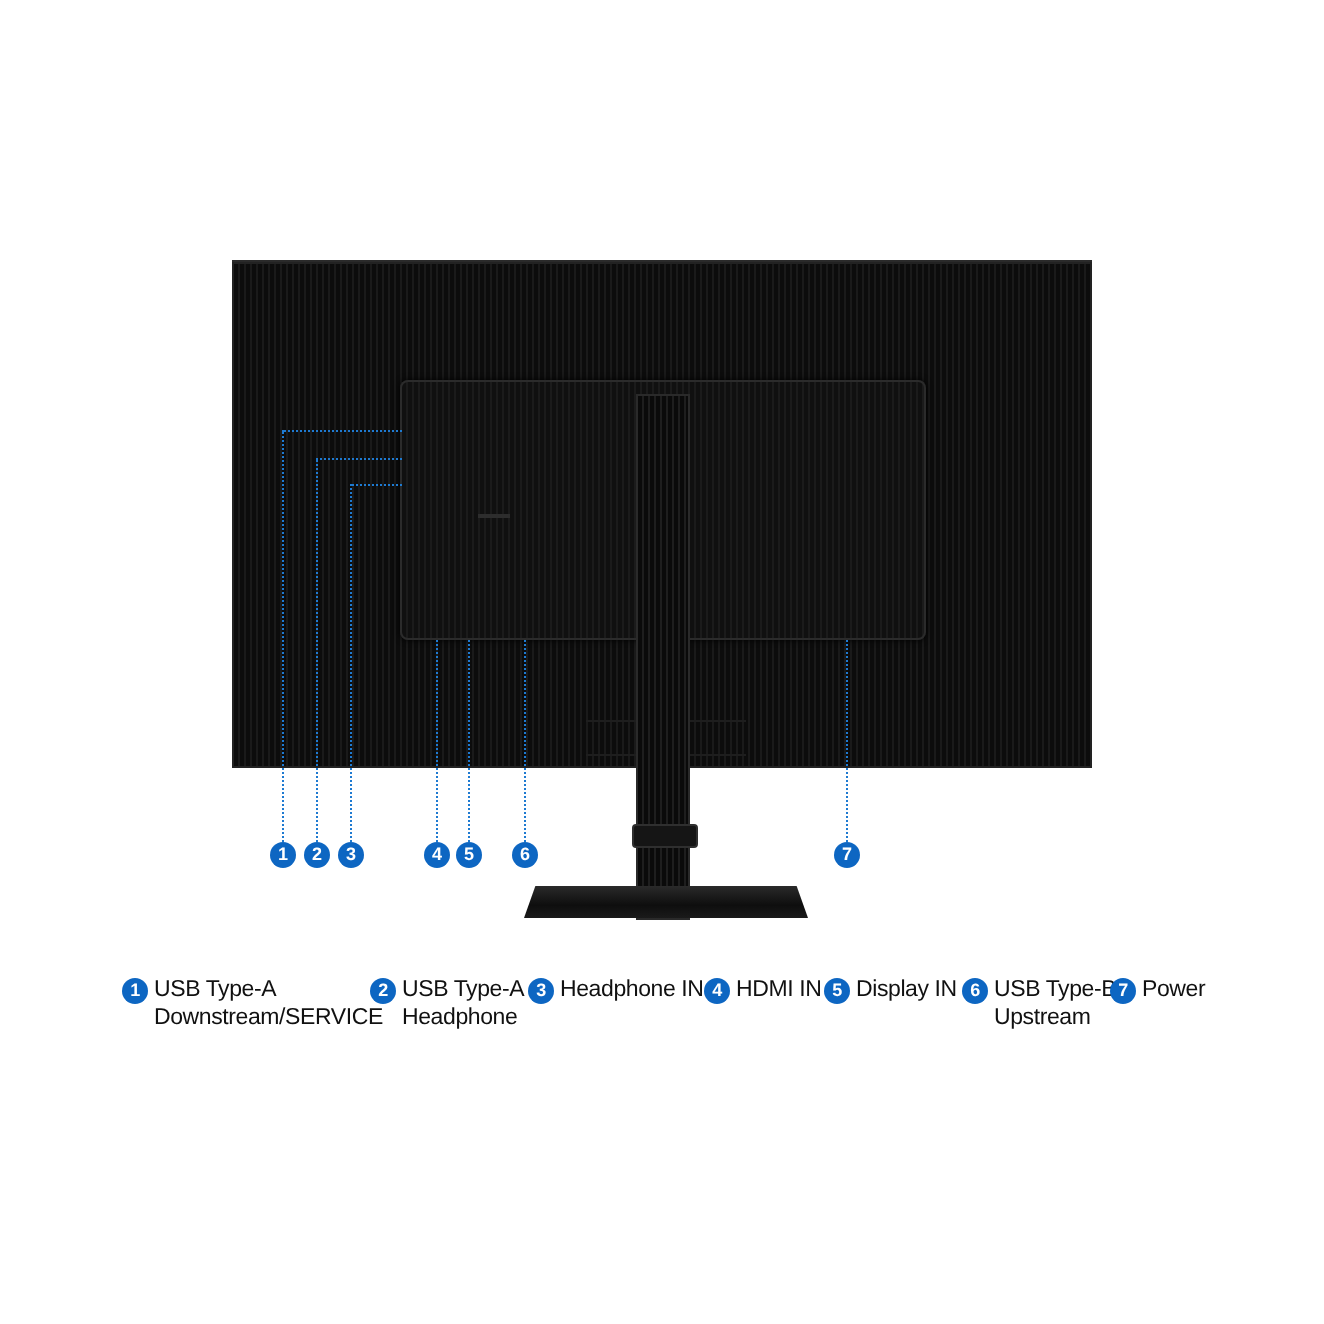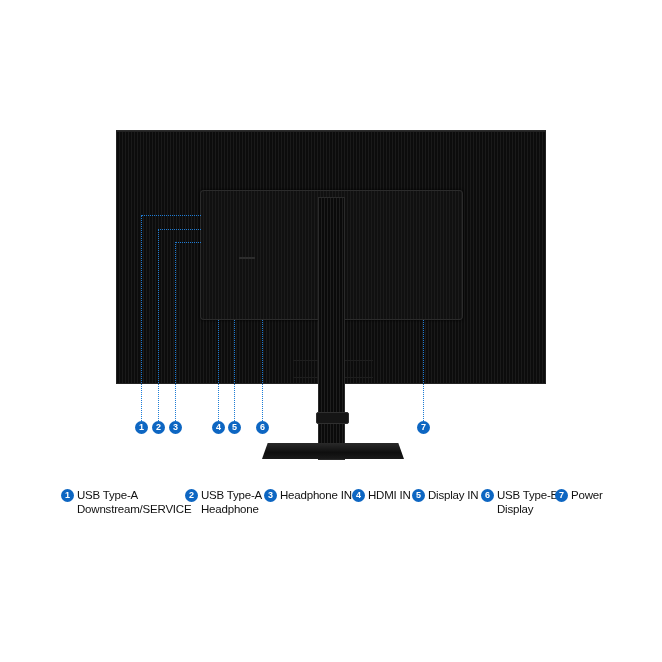--- a/index.html
+++ b/index.html
@@ -119,21 +119,21 @@
 <div class="legend-item" style="left:412px;">
   <span class="marker">5</span>
   <span class="legend-text">
     <span>Display IN</span>
   </span>
 </div>
 <div class="legend-item" style="left:481px;">
   <span class="marker">6</span>
   <span class="legend-text">
     <span>USB Type-B</span>
-    <span>Display</span>
+    <span>Upstream</span>
   </span>
 </div>
 <div class="legend-item" style="left:555px;">
   <span class="marker">7</span>
   <span class="legend-text">
     <span>Power</span>
   </span>
 </div>
 
 </body></html>

